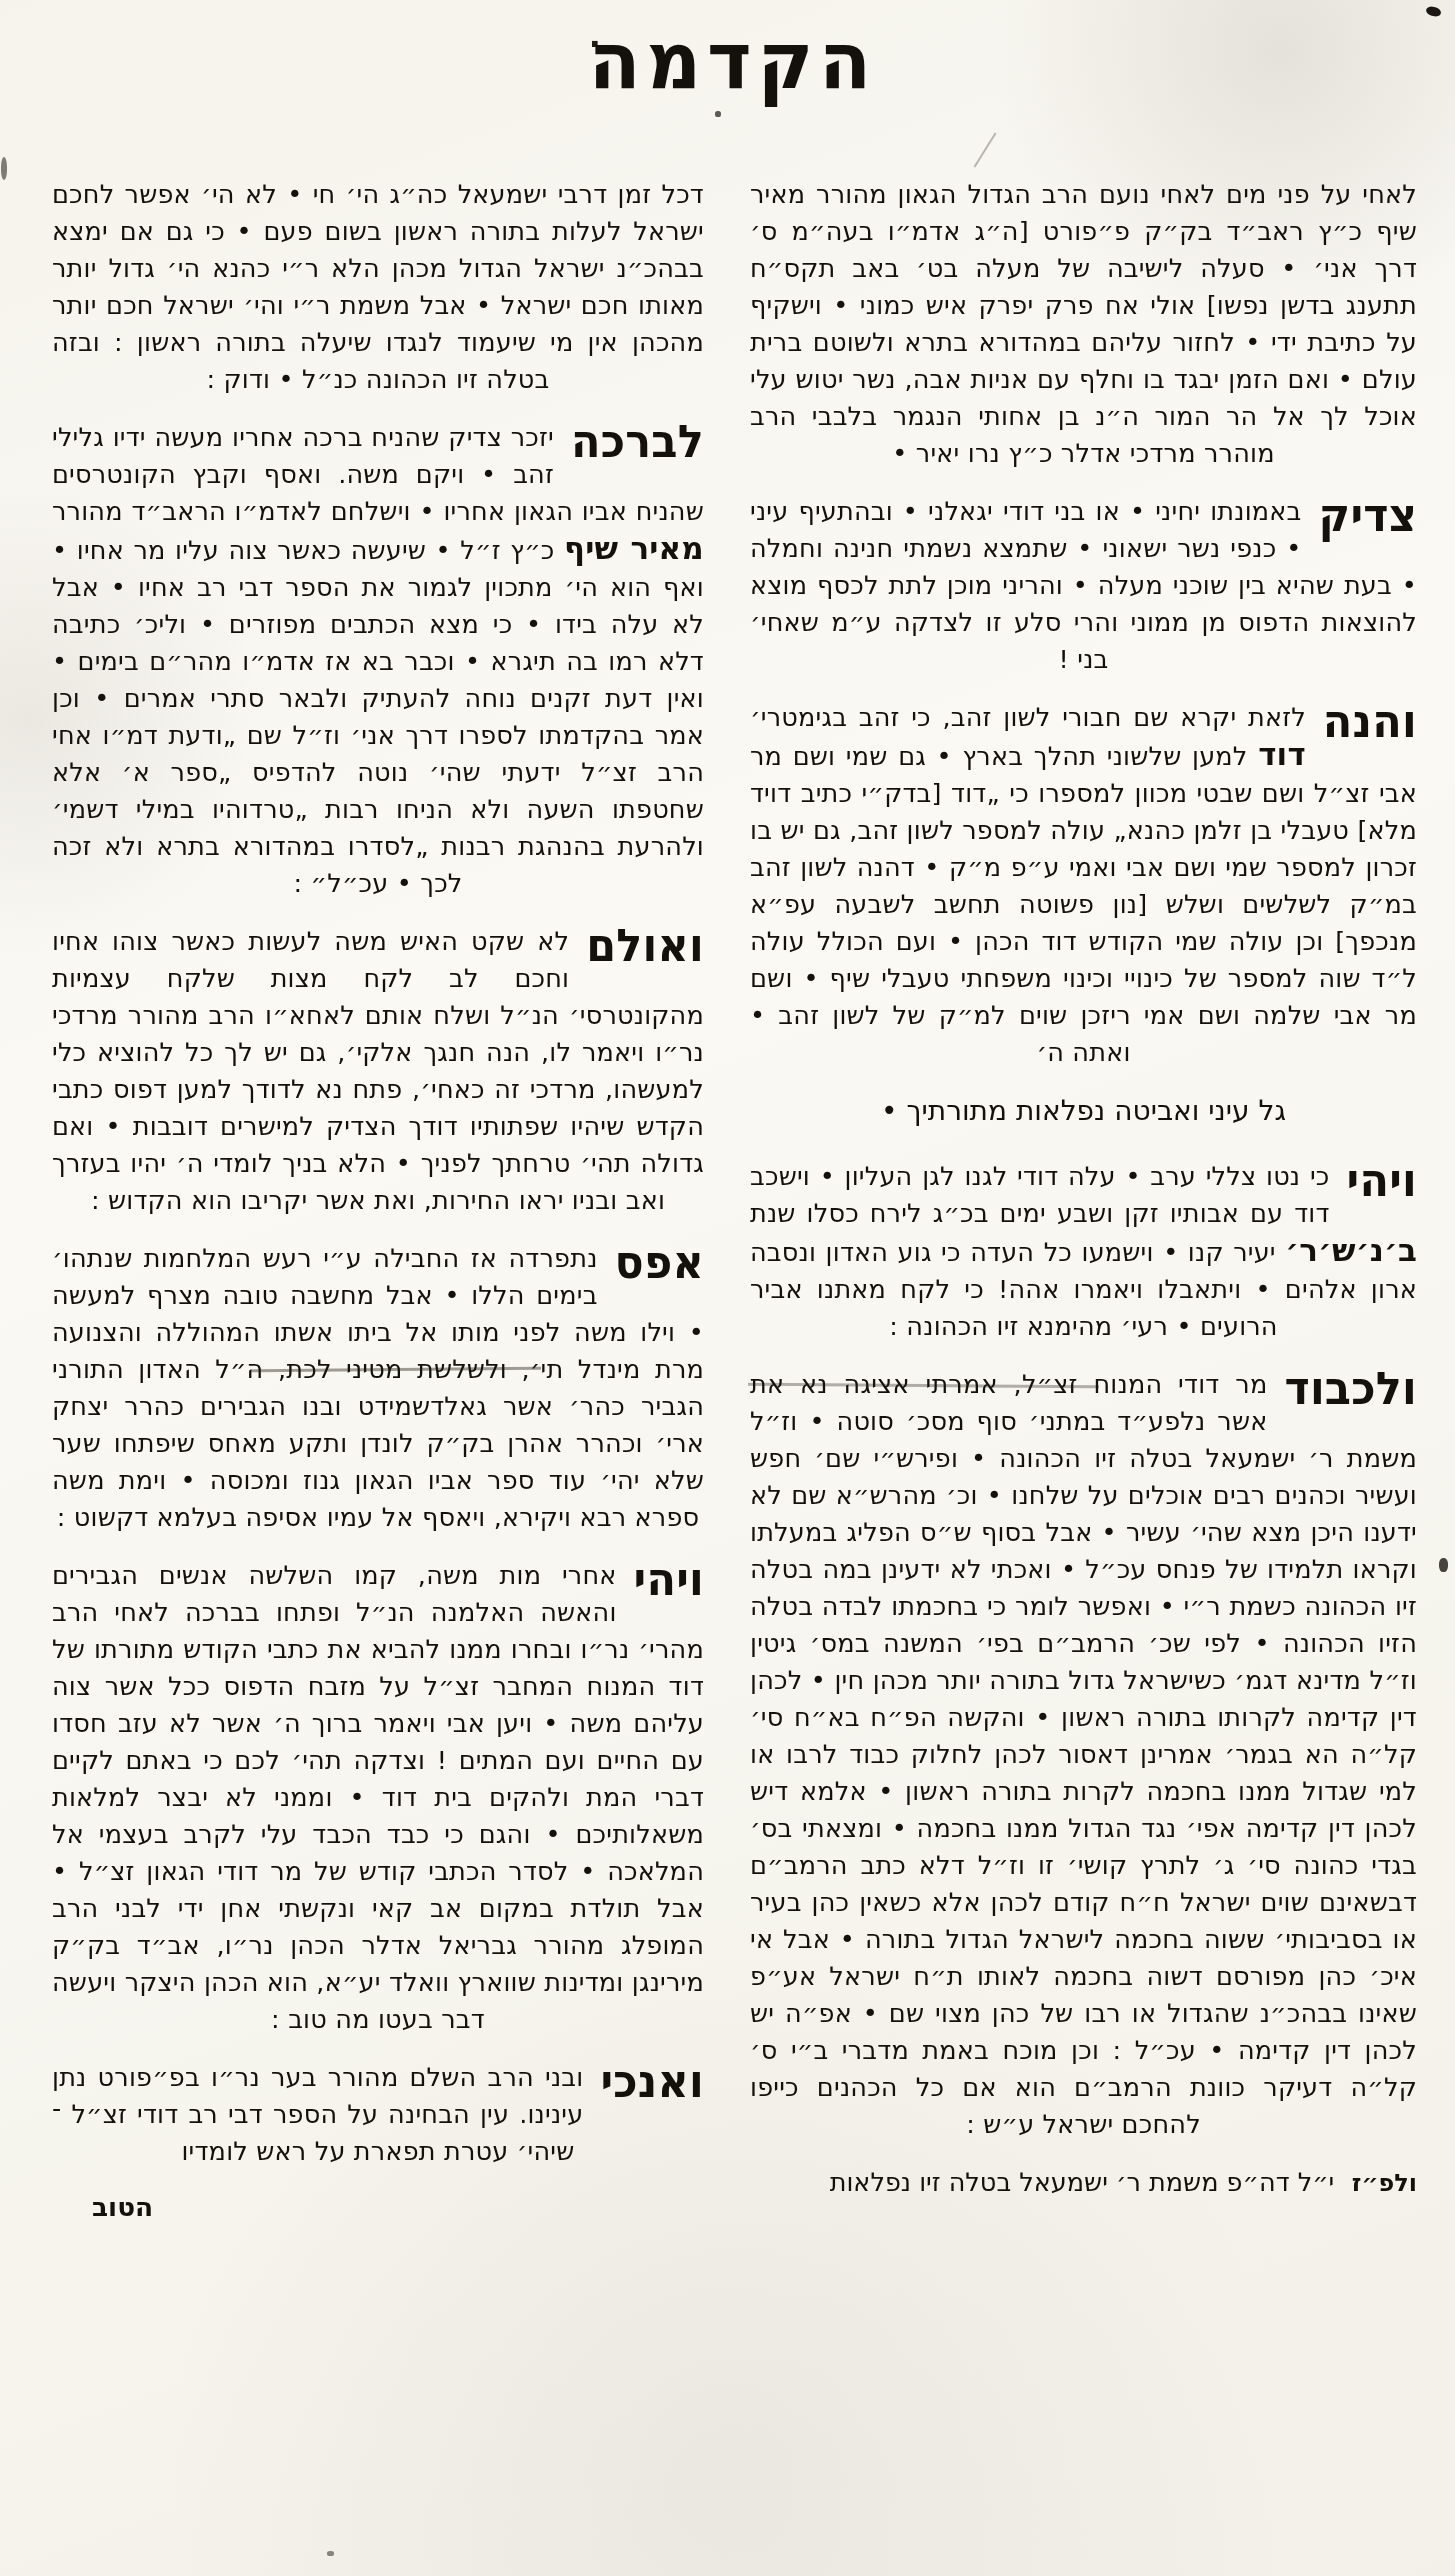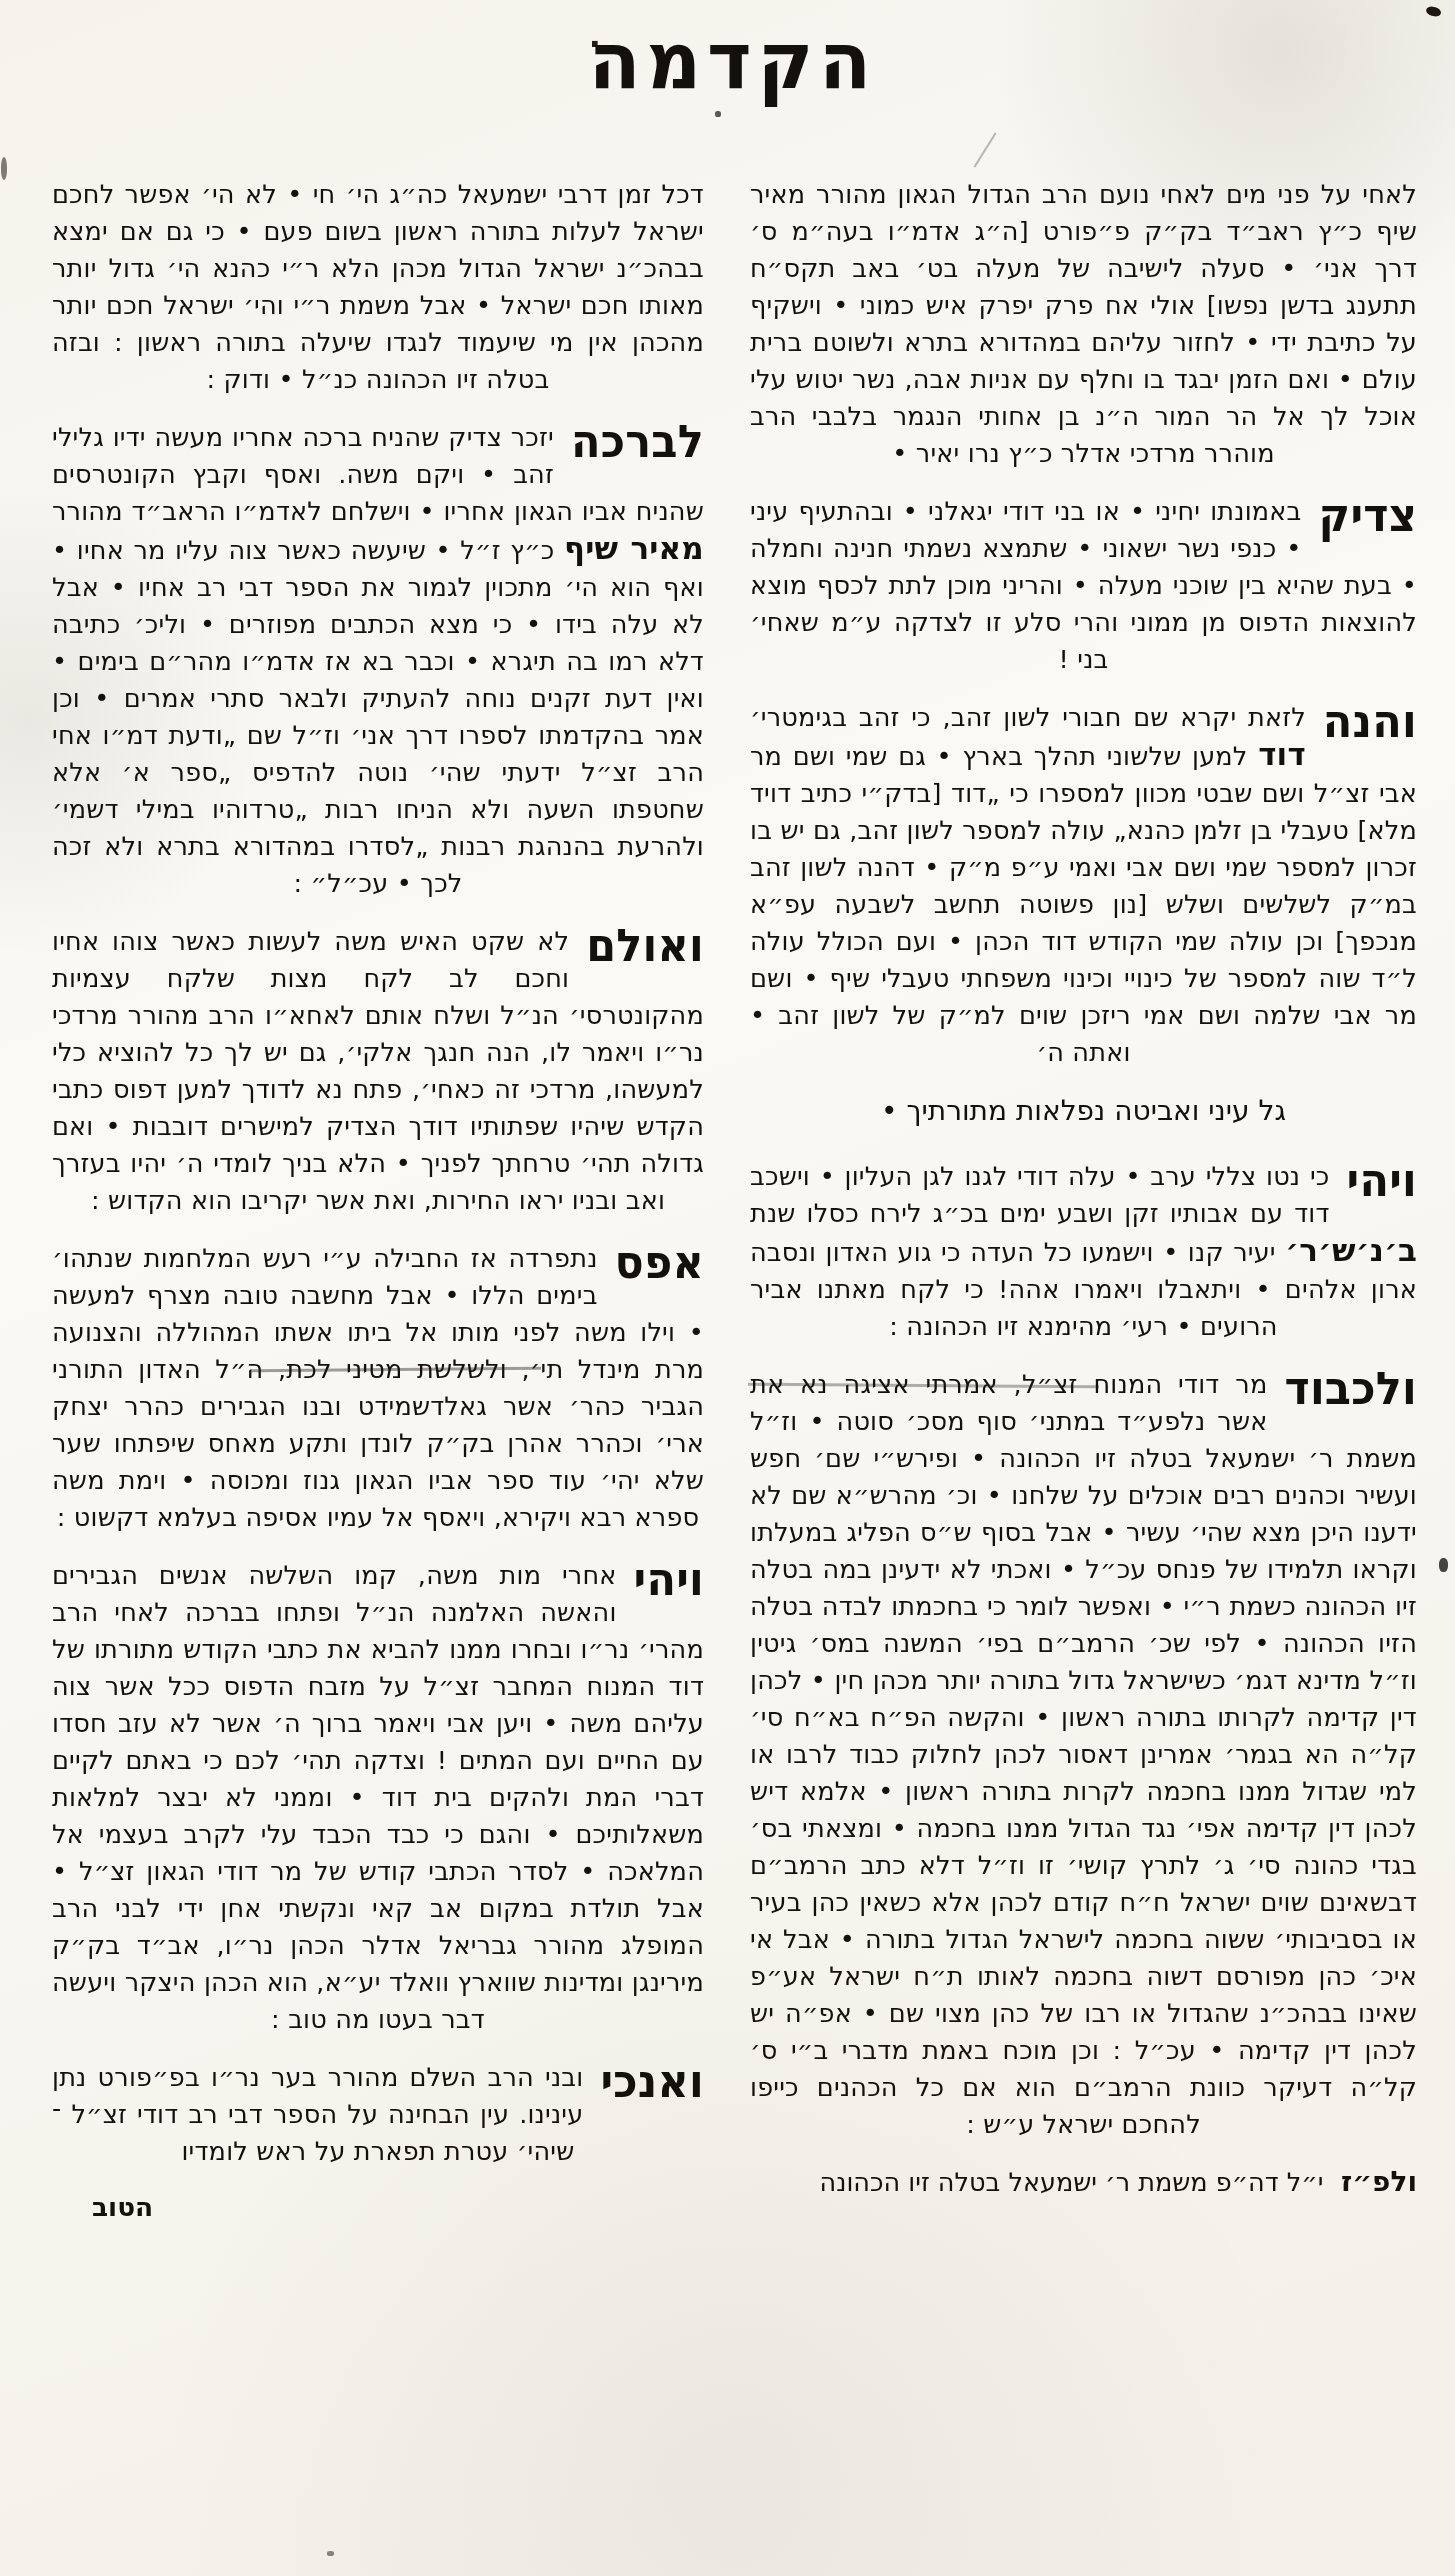--- a/index.html
+++ b/index.html
@@ -53,21 +53,21 @@
     text-align:center;
     font-size:28px;font-weight:normal;
     line-height:38px;
   }
   .final-line{
     font-size:25.5px;line-height:36px;
     text-align:justify;text-align-last:right;
     margin:0;
   }
   .final-line .opener-inline{
-    font-size:28px;font-weight:bold;padding-left:9.4px;
+    font-size:24px;font-weight:bold;padding-left:9.4px;
   }
   .catchword{
     margin-top:9px;
     font-size:26.4px;font-weight:bold;
     text-align:left;padding-left:40px;
   }
   .speck{position:absolute;background:#1c1712;border-radius:45%;}
   .speck.s1{left:1426px;top:6.6px;width:15px;height:9.4px;transform:rotate(15deg);}
   .speck.s2{left:1439px;top:1558px;width:8.5px;height:14px;opacity:.8;}
   .speck.s3{left:0.9px;top:157px;width:6.6px;height:23px;opacity:.55;}
@@ -111,21 +111,21 @@
       <span>כי נטו צללי ערב • עלה דודי לגנו לגן העליון • וישכב דוד עם אבותיו זקן ושבע ימים בכ״ג לירח כסלו שנת </span><span class="emph">ב׳נ׳ש׳ר׳</span><span> יעיר קנו • וישמעו כל העדה כי גוע האדון ונסבה ארון אלהים • ויתאבלו ויאמרו אהה! כי לקח מאתנו אביר הרועים • רעי׳ מהימנא זיו הכהונה :</span>
     </p>
 
     <p class="para">
       <span class="opener">ולכבוד</span>
       <span>מר דודי המנוח זצ״ל, אמרתי אציגה נא את אשר נלפע״ד במתני׳ סוף מסכ׳ סוטה • וז״ל משמת ר׳ ישמעאל בטלה זיו הכהונה • ופירש״י שם׳ חפש ועשיר וכהנים רבים אוכלים על שלחנו • וכ׳ מהרש״א שם לא ידענו היכן מצא שהי׳ עשיר • אבל בסוף ש״ס הפליג במעלתו וקראו תלמידו של פנחס עכ״ל • ואכתי לא ידעינן במה בטלה זיו הכהונה כשמת ר״י • ואפשר לומר כי בחכמתו לבדה בטלה הזיו הכהונה • לפי שכ׳ הרמב״ם בפי׳ המשנה במס׳ גיטין וז״ל מדינא דגמ׳ כשישראל גדול בתורה יותר מכהן חין • לכהן דין קדימה לקרותו בתורה ראשון • והקשה הפ״ח בא״ח סי׳ קל״ה הא בגמר׳ אמרינן דאסור לכהן לחלוק כבוד לרבו או למי שגדול ממנו בחכמה לקרות בתורה ראשון • אלמא דיש לכהן דין קדימה אפי׳ נגד הגדול ממנו בחכמה • ומצאתי בס׳ בגדי כהונה סי׳ ג׳ לתרץ קושי׳ זו וז״ל דלא כתב הרמב״ם דבשאינם שוים ישראל ח״ח קודם לכהן אלא כשאין כהן בעיר או בסביבותי׳ ששוה בחכמה לישראל הגדול בתורה • אבל אי איכ׳ כהן מפורסם דשוה בחכמה לאותו ת״ח ישראל אע״פ שאינו בבהכ״נ שהגדול או רבו של כהן מצוי שם • אפ״ה יש לכהן דין קדימה • עכ״ל : וכן מוכח באמת מדברי ב״י ס׳ קל״ה דעיקר כוונת הרמב״ם הוא אם כל הכהנים כייפו להחכם ישראל ע״ש :</span>
     </p>
 
     <p class="final-line">
       <span class="opener-inline">ולפ״ז</span>
-      <span>י״ל דה״פ משמת ר׳ ישמעאל בטלה זיו הכהונה</span>
+      <span>י״ל דה״פ משמת ר׳ ישמעאל בטלה זיו נפלאות</span>
     </p>
 
   </div>
 
   <div class="col col-left">
 
     <p class="para">
       <span>דכל זמן דרבי ישמעאל כה״ג הי׳ חי • לא הי׳ אפשר לחכם ישראל לעלות בתורה ראשון בשום פעם • כי גם אם ימצא בבהכ״נ ישראל הגדול מכהן הלא ר״י כהנא הי׳ גדול יותר מאותו חכם ישראל • אבל משמת ר״י והי׳ ישראל חכם יותר מהכהן אין מי שיעמוד לנגדו שיעלה בתורה ראשון : ובזה בטלה זיו הכהונה כנ״ל • ודוק :</span>
     </p>
 

